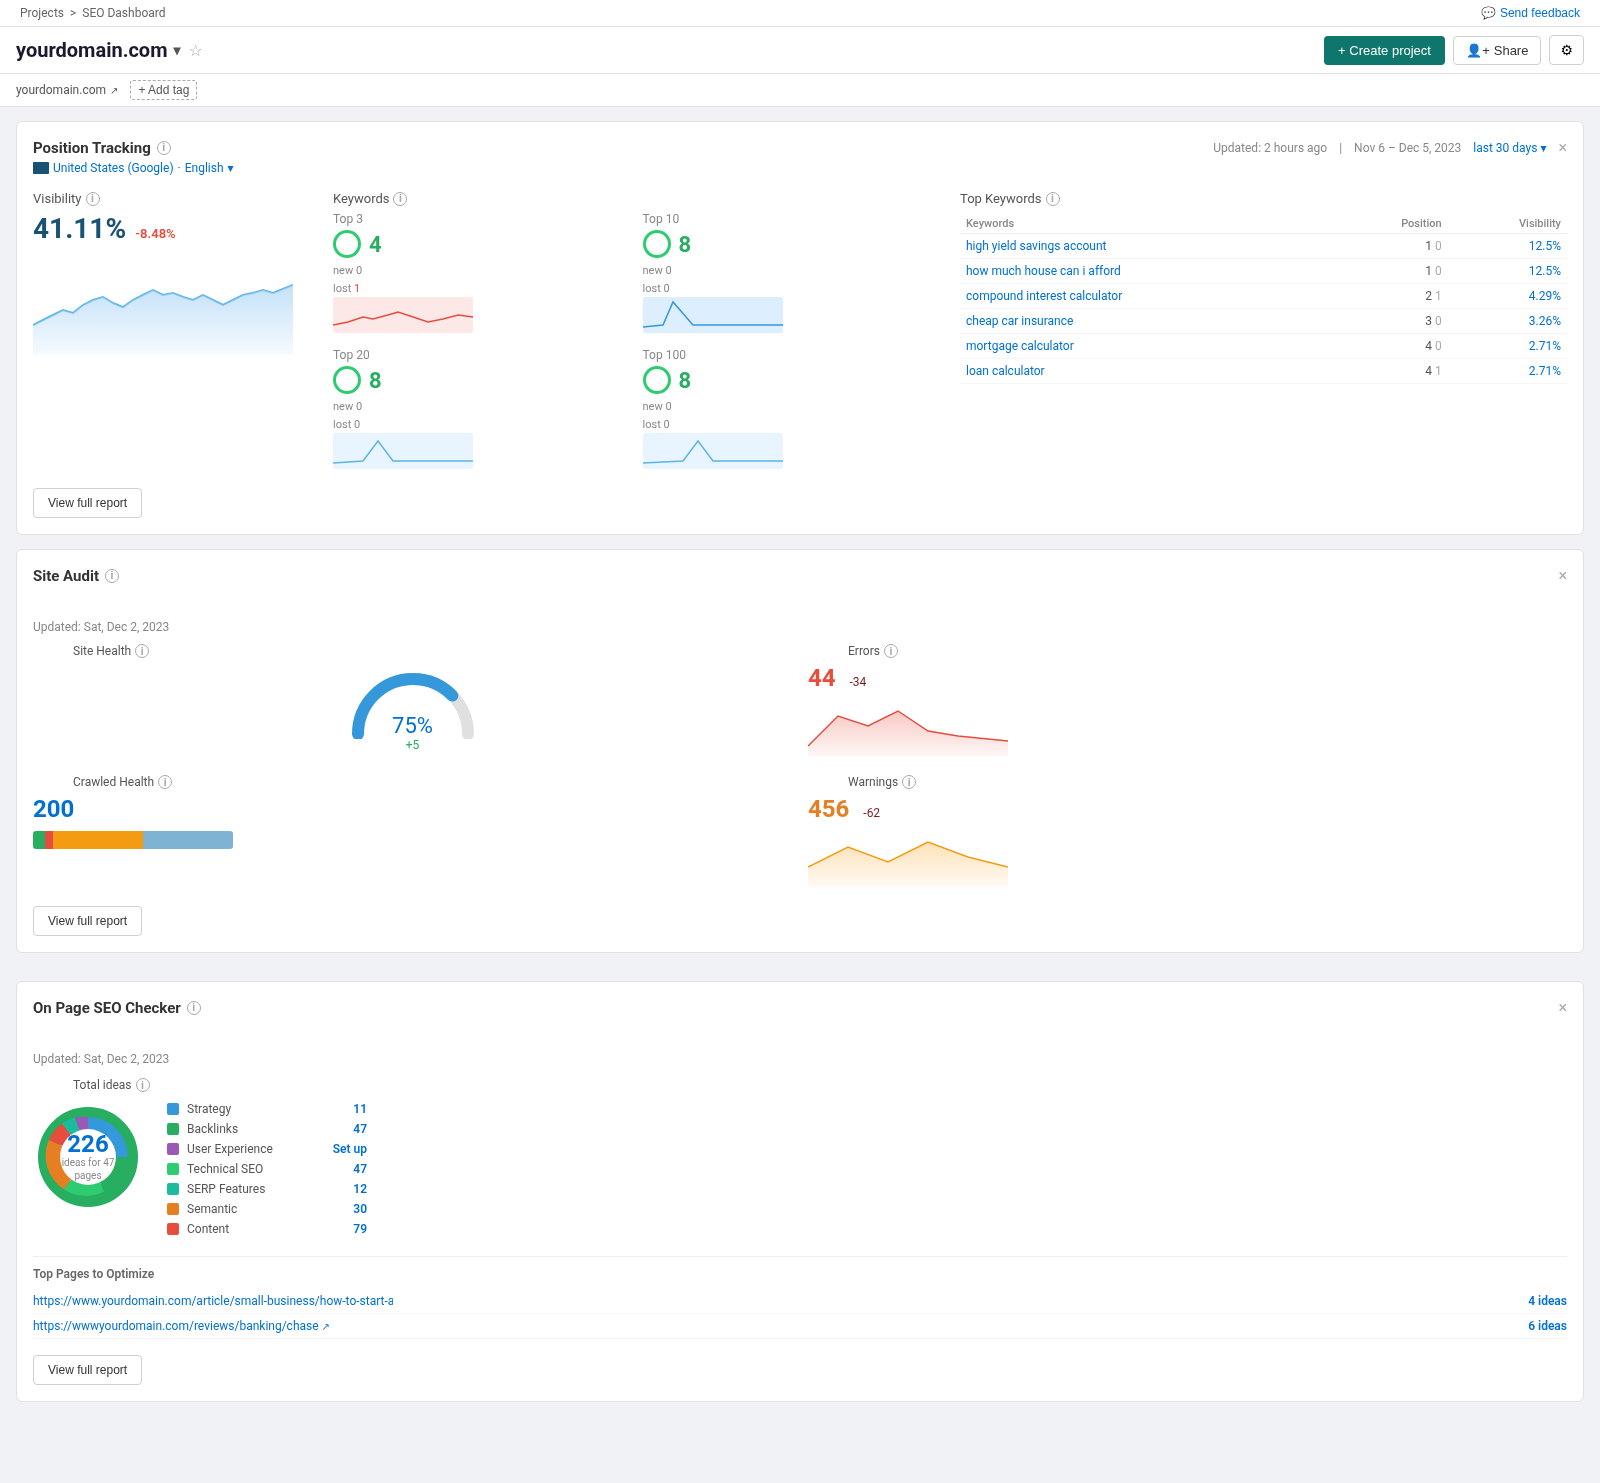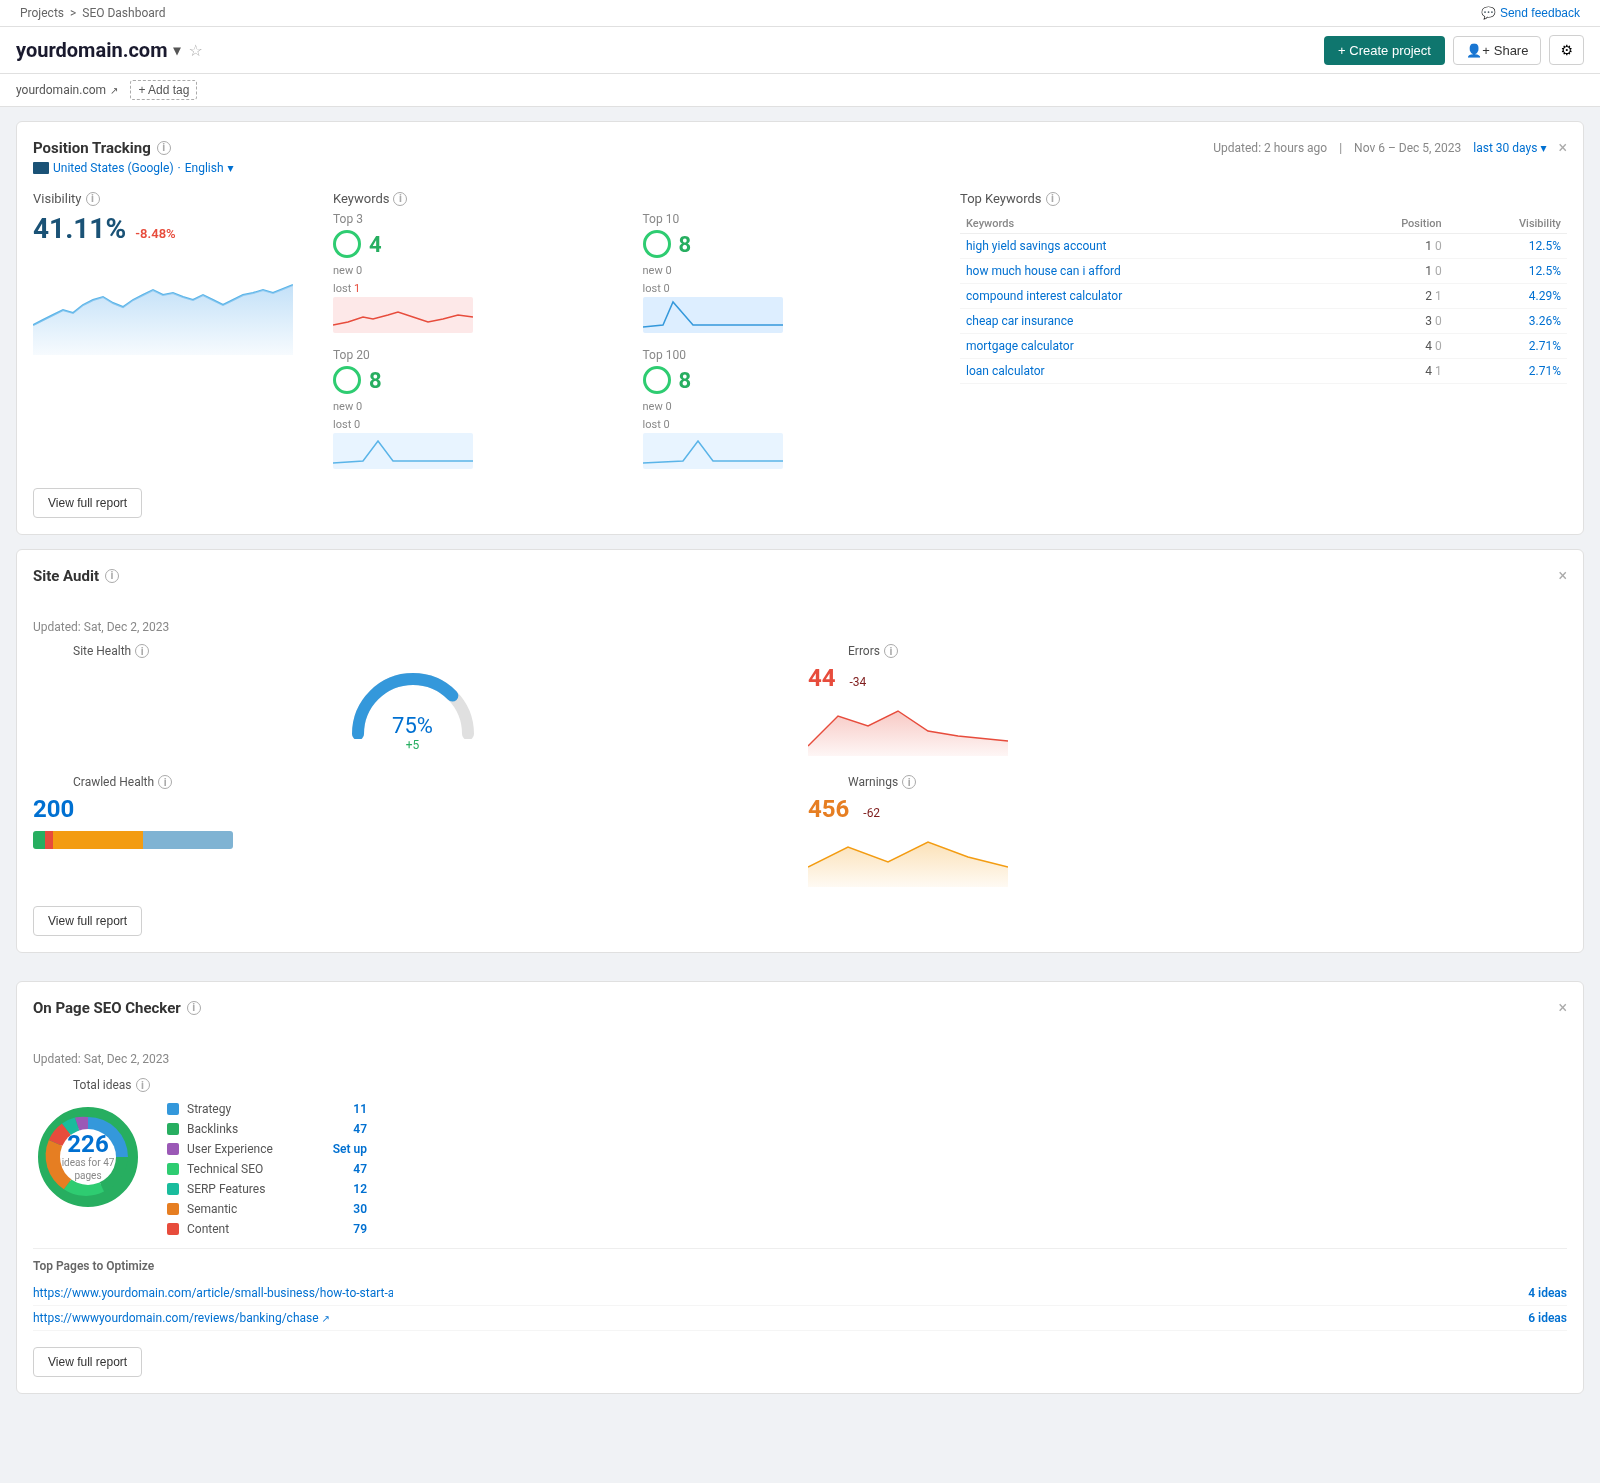--- a/index.html
+++ b/index.html
@@ -103,21 +103,21 @@
 
     
     .op-ideas-section { display: flex; gap: 24px; align-items: flex-start; margin: 10px 0; }
     .op-legend { display: flex; flex-direction: column; gap: 6px; }
     .op-legend-item { display: flex; align-items: center; justify-content: space-between; gap: 8px; font-size: 12px; min-width: 200px; }
     .op-legend-dot { width: 12px; height: 12px; border-radius: 2px; flex-shrink: 0; }
     .op-legend-label { color: #555; flex: 1; }
     .op-legend-val { color: #0070d1; font-weight: 600; cursor: pointer; }
     .op-legend-val.setup { color: #0070d1; }
 
-    .op-pages { margin-top: 12px; border-top: 1px solid #eee; padding-top: 10px; }
+    .op-pages { margin-top: 20px; border-top: 1px solid #eee; padding-top: 10px; }
     .op-pages-title { font-size: 12px; color: #666; font-weight: 600; margin-bottom: 8px; }
     .op-page-row { display: flex; align-items: center; justify-content: space-between; padding: 5px 0; border-bottom: 1px solid #f5f5f5; font-size: 12px; }
     .op-page-url { color: #0070d1; cursor: pointer; display: flex; align-items: center; gap: 3px; max-width: 360px; overflow: hidden; text-overflow: ellipsis; white-space: nowrap; }
     .op-page-ideas { color: #0070d1; font-weight: 600; white-space: nowrap; }
 
     
     .sparkline-area { width: 200px; height: 60px; }
 
     .sa-error-section { }
     .sa-error-val-row { display: flex; align-items: baseline; gap: 6px; margin-bottom: 4px; }

